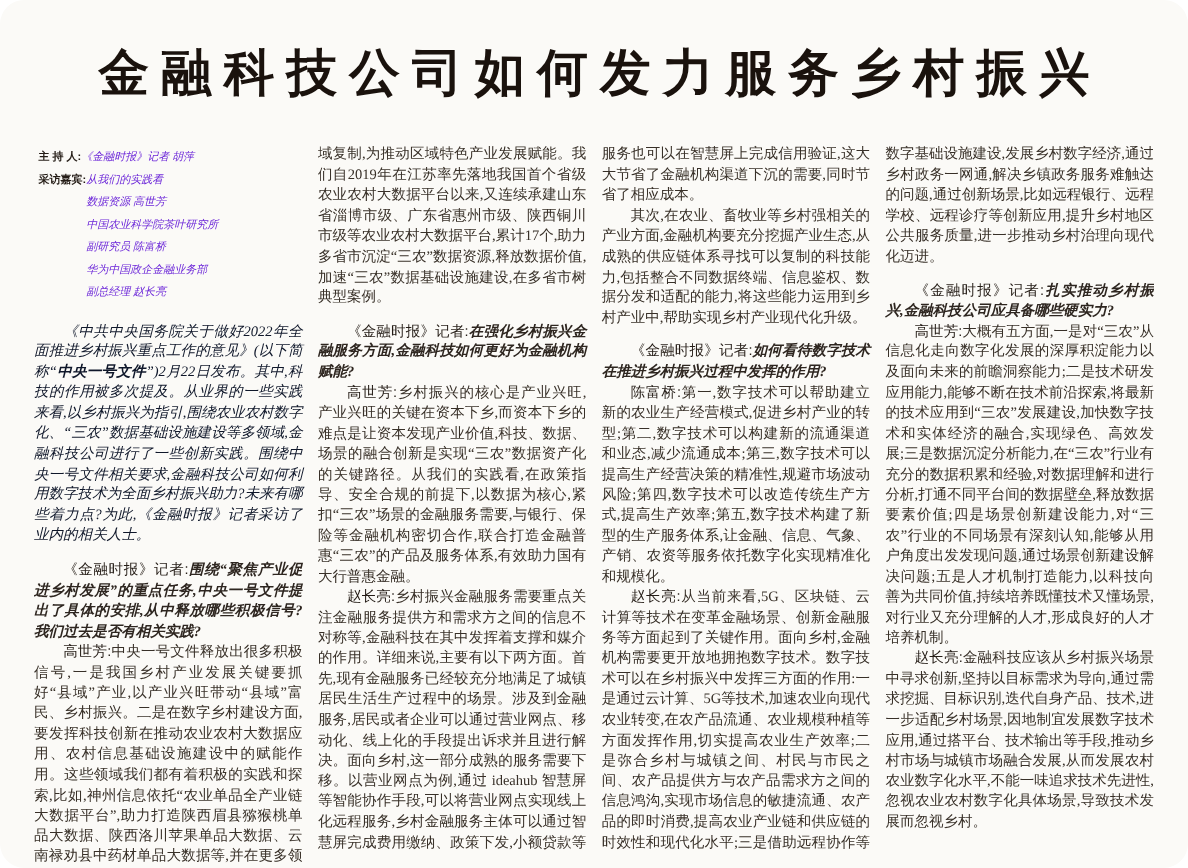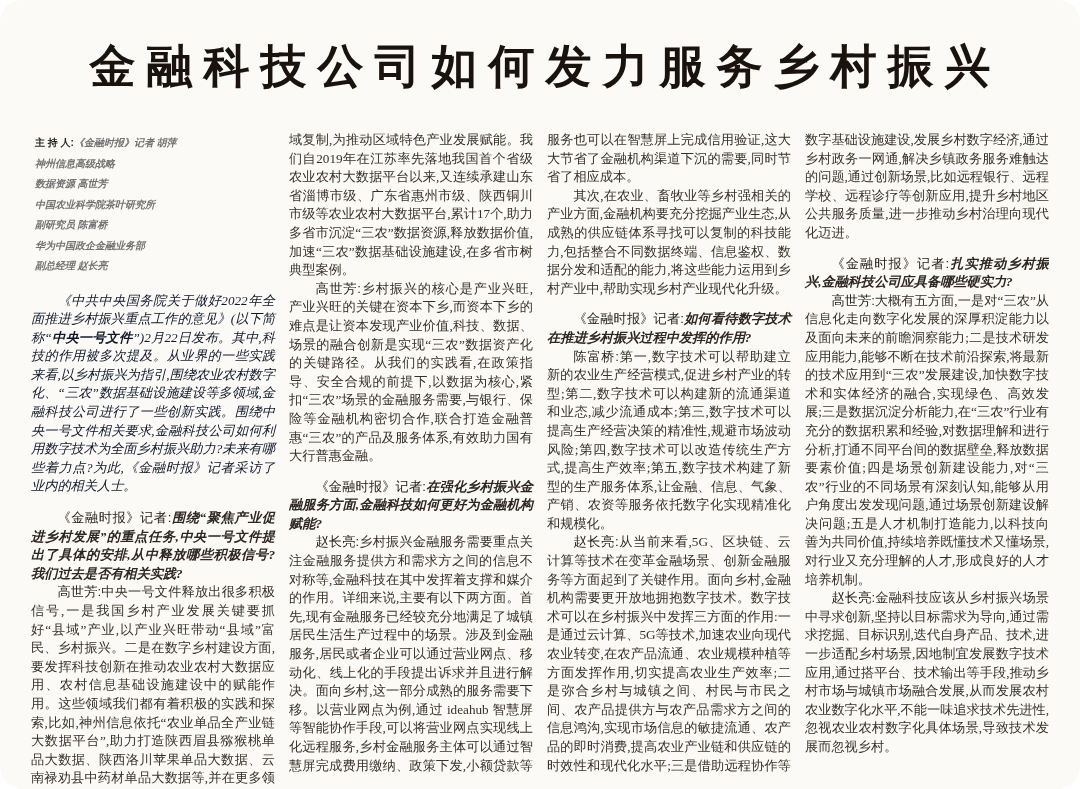--- a/index.html
+++ b/index.html
@@ -27,21 +27,21 @@
     text-align:justify; color:#383028;
     overflow:hidden;
   }
   
   .meta { margin:2px 0 15px 4px; line-height:20.5px; font-size:10px; }
   .meta-row { display:flex; }
   .mlabel {
     font-family:"Liberation Sans","DejaVu Sans",sans-serif;
     font-weight:bold; color:#241c16; white-space:nowrap;
   }
-  .mval, .gline { font-style:italic; font-weight:bold; color:#737373; }
+  .mval, .gline { font-style:italic; font-weight:normal; color:#6d28d9; }
   .glist { display:flex; flex-direction:column; flex:1; }
   
   .intro { margin:0 0 13px 0; text-indent:2em; font-style:italic; color:#0f172a; }
   .intro .ib { font-weight:bold; }
   
   p.para { margin:0; text-indent:2em; }
   p.q { margin-top:12px; font-style:italic; font-weight:bold; color:#2e2620; }
   .lead {
     font-family:"Liberation Sans","DejaVu Sans",sans-serif;
     font-weight:normal; font-style:normal; color:#241c16;
@@ -55,40 +55,41 @@
   <h1 class="headline">金融科技公司如何发力服务乡村振兴</h1>
 
   <div class="article">
 
     <div class="meta">
       <div class="meta-row">
         <span class="mlabel">主 持 人:</span>
         <span class="mval">《金融时报》记者 胡萍</span>
       </div>
       <div class="meta-row">
+        <span class="mlabel">采访嘉宾:</span>
         <span class="glist">
-          <span class="gline">神州信息高级战略</span>
+          <span class="gline">从我们的实践看</span>
           <span class="gline">数据资源 高世芳</span>
           <span class="gline">中国农业科学院茶叶研究所</span>
           <span class="gline">副研究员 陈富桥</span>
           <span class="gline">华为中国政企金融业务部</span>
           <span class="gline">副总经理 赵长亮</span>
         </span>
       </div>
     </div>
 
     <p class="intro"><span>《中共中央国务院关于做好2022年全面推进乡村振兴重点工作的意见》(以下简称“</span><span class="ib">中央一号文件</span><span>”)2月22日发布。其中,科技的作用被多次提及。从业界的一些实践来看,以乡村振兴为指引,围绕农业农村数字化、“三农”数据基础设施建设等多领域,金融科技公司进行了一些创新实践。围绕中央一号文件相关要求,金融科技公司如何利用数字技术为全面乡村振兴助力?未来有哪些着力点?为此,《金融时报》记者采访了业内的相关人士。</span></p>
 
     <p class="para q"><span class="lead">《金融时报》记者:</span><span>围绕“聚焦产业促进乡村发展”的重点任务,中央一号文件提出了具体的安排,从中释放哪些积极信号?我们过去是否有相关实践?</span></p>
 
     <p class="para a"><span class="lead">高世芳:</span><span>中央一号文件释放出很多积极信号,一是我国乡村产业发展关键要抓好“县域”产业,以产业兴旺带动“县域”富民、乡村振兴。二是在数字乡村建设方面,要发挥科技创新在推动农业农村大数据应用、农村信息基础设施建设中的赋能作用。这些领域我们都有着积极的实践和探索,比如,神州信息依托“农业单品全产业链大数据平台”,助力打造陕西眉县猕猴桃单品大数据、陕西洛川苹果单品大数据、云南禄劝县中药材单品大数据等,并在更多领域复制,为推动区域特色产业发展赋能。我们自2019年在江苏率先落地我国首个省级农业农村大数据平台以来,又连续承建山东省淄博市级、广东省惠州市级、陕西铜川市级等农业农村大数据平台,累计17个,助力多省市沉淀“三农”数据资源,释放数据价值,加速“三农”数据基础设施建设,在多省市树典型案例。</span></p>
 
+    <p class="para q"><span class="lead">《金融时报》记者:</span><span>在强化乡村振兴金融服务方面,金融科技如何更好为金融机构赋能?</span></p>
+
     <p class="para a"><span class="lead">高世芳:</span><span>乡村振兴的核心是产业兴旺,产业兴旺的关键在资本下乡,而资本下乡的难点是让资本发现产业价值,科技、数据、场景的融合创新是实现“三农”数据资产化的关键路径。从我们的实践看,在政策指导、安全合规的前提下,以数据为核心,紧扣“三农”场景的金融服务需要,与银行、保险等金融机构密切合作,联合打造金融普惠“三农”的产品及服务体系,有效助力国有大行普惠金融。</span></p>
-
-    <p class="para q"><span class="lead">《金融时报》记者:</span><span>在强化乡村振兴金融服务方面,金融科技如何更好为金融机构赋能?</span></p>
 
     <p class="para a"><span class="lead">赵长亮:</span><span>乡村振兴金融服务需要重点关注金融服务提供方和需求方之间的信息不对称等,金融科技在其中发挥着支撑和媒介的作用。详细来说,主要有以下两方面。首先,现有金融服务已经较充分地满足了城镇居民生活生产过程中的场景。涉及到金融服务,居民或者企业可以通过营业网点、移动化、线上化的手段提出诉求并且进行解决。面向乡村,这一部分成熟的服务需要下移。以营业网点为例,通过 ideahub 智慧屏等智能协作手段,可以将营业网点实现线上化远程服务,乡村金融服务主体可以通过智慧屏完成费用缴纳、政策下发,小额贷款等服务也可以在智慧屏上完成信用验证,这大大节省了金融机构渠道下沉的需要,同时节省了相应成本。</span></p>
 
     <p class="para"><span>其次,在农业、畜牧业等乡村强相关的产业方面,金融机构要充分挖掘产业生态,从成熟的供应链体系寻找可以复制的科技能力,包括整合不同数据终端、信息鉴权、数据分发和适配的能力,将这些能力运用到乡村产业中,帮助实现乡村产业现代化升级。</span></p>
 
     <p class="para q"><span class="lead">《金融时报》记者:</span><span>如何看待数字技术在推进乡村振兴过程中发挥的作用?</span></p>
 
     <p class="para a"><span class="lead">陈富桥:</span><span>第一,数字技术可以帮助建立新的农业生产经营模式,促进乡村产业的转型;第二,数字技术可以构建新的流通渠道和业态,减少流通成本;第三,数字技术可以提高生产经营决策的精准性,规避市场波动风险;第四,数字技术可以改造传统生产方式,提高生产效率;第五,数字技术构建了新型的生产服务体系,让金融、信息、气象、产销、农资等服务依托数字化实现精准化和规模化。</span></p>
 
     <p class="para a"><span class="lead">赵长亮:</span><span>从当前来看,5G、区块链、云计算等技术在变革金融场景、创新金融服务等方面起到了关键作用。面向乡村,金融机构需要更开放地拥抱数字技术。数字技术可以在乡村振兴中发挥三方面的作用:一是通过云计算、5G等技术,加速农业向现代农业转变,在农产品流通、农业规模种植等方面发挥作用,切实提高农业生产效率;二是弥合乡村与城镇之间、村民与市民之间、农产品提供方与农产品需求方之间的信息鸿沟,实现市场信息的敏捷流通、农产品的即时消费,提高农业产业链和供应链的时效性和现代化水平;三是借助远程协作等数字基础设施建设,发展乡村数字经济,通过乡村政务一网通,解决乡镇政务服务难触达的问题,通过创新场景,比如远程银行、远程学校、远程诊疗等创新应用,提升乡村地区公共服务质量,进一步推动乡村治理向现代化迈进。</span></p>

